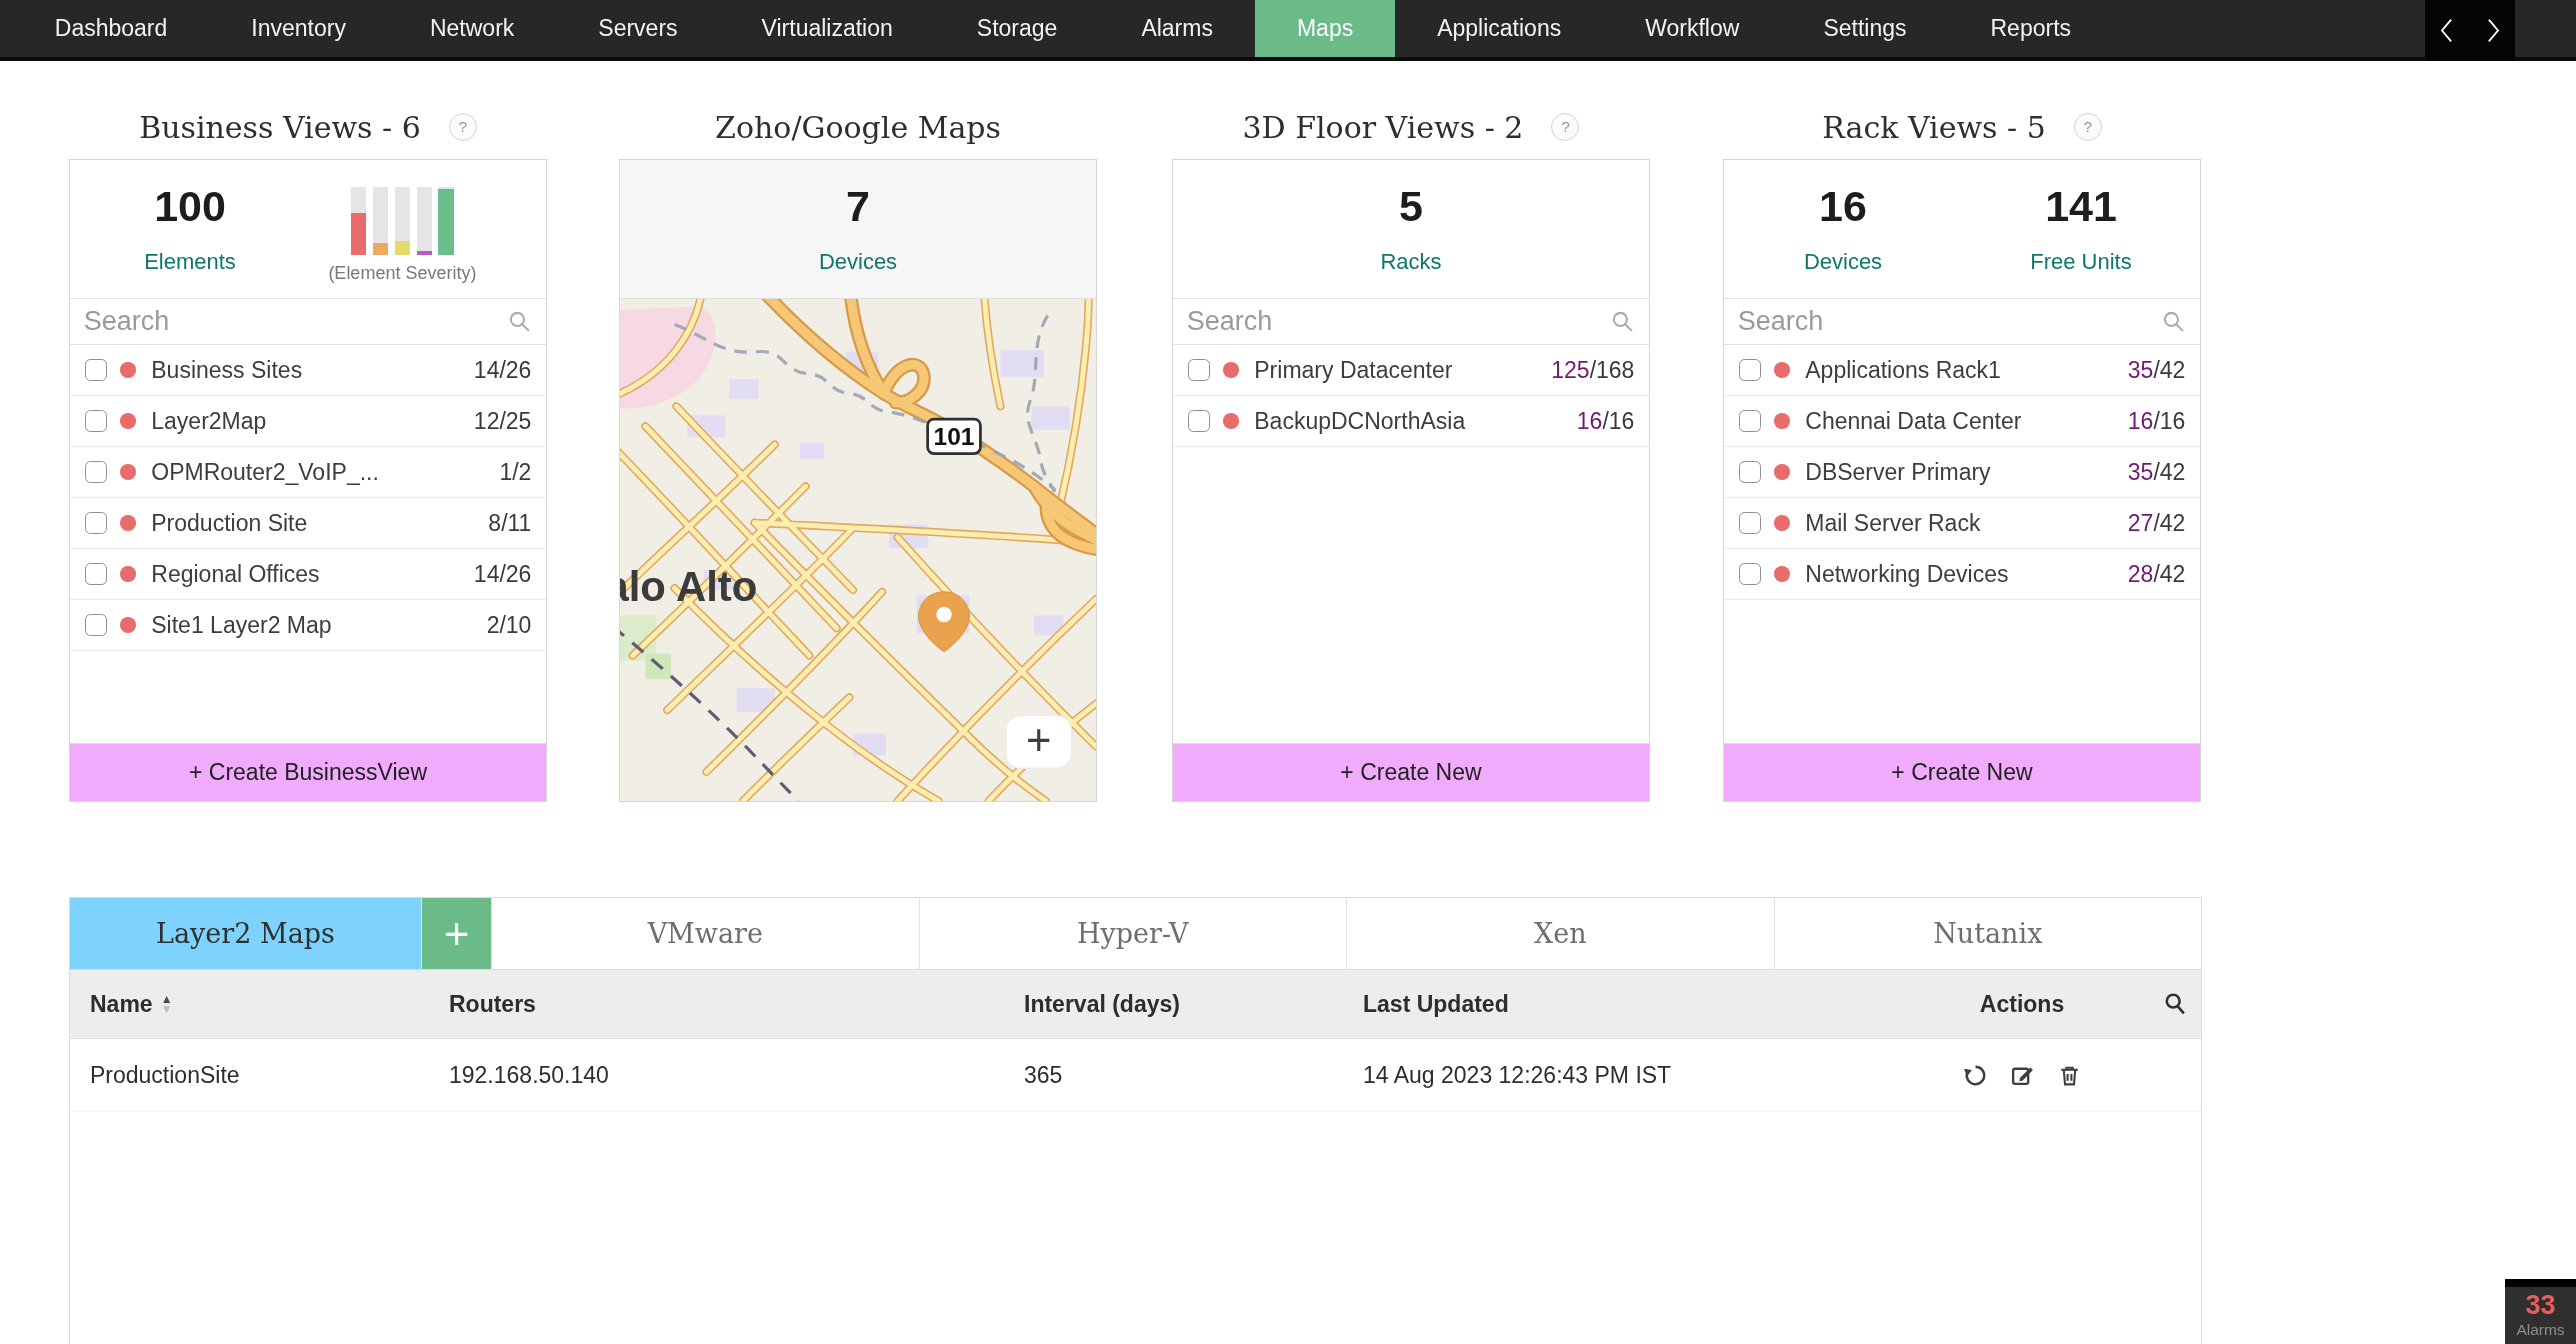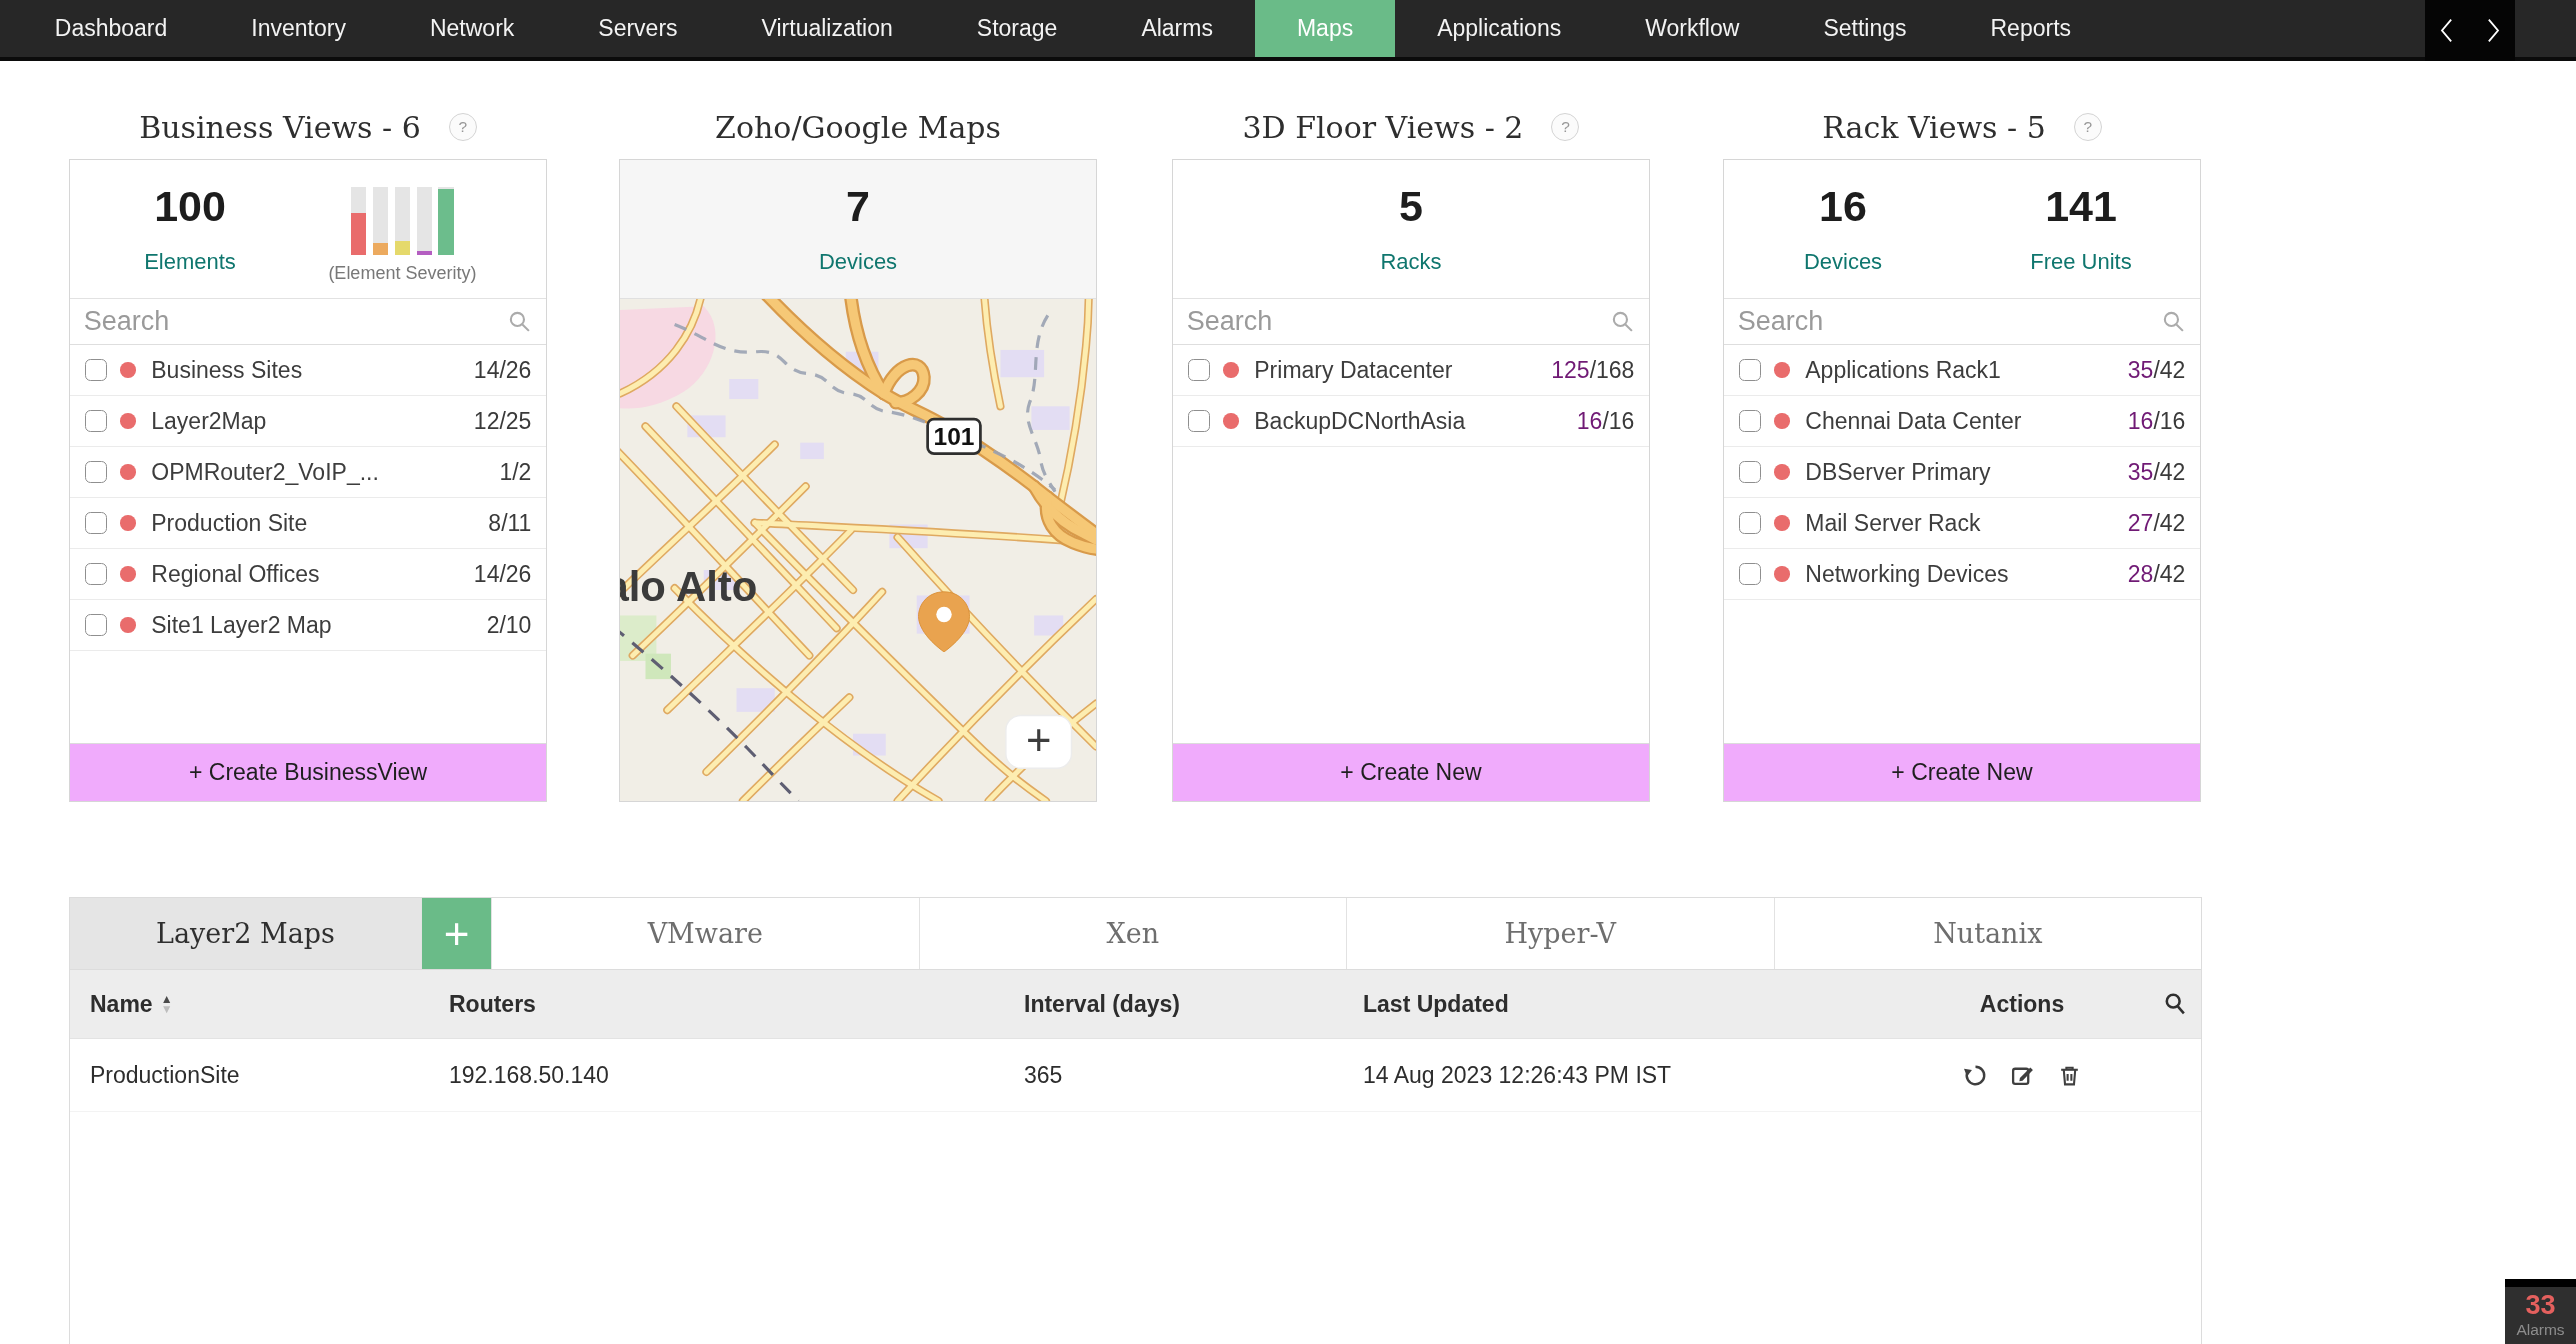--- a/index.html
+++ b/index.html
@@ -56,21 +56,21 @@
   .map-wrap{flex:1;position:relative;overflow:hidden}
   .map-wrap svg{display:block;width:100%;height:100%}
 
   
   .bottom{position:absolute;left:69px;top:897px;width:2133px;height:448px;background:#fff;
           border:1.8px solid #dcdcdc;border-bottom:none}
   .btabs{display:flex;height:72px;border-bottom:1.8px solid #dcdcdc}
   .btab{flex:1;display:flex;align-items:center;justify-content:center;font-family:"DejaVu Serif",serif;
         font-size:27px;color:#6e6e6e;background:#fff;border-right:1.8px solid #e2e2e2;cursor:pointer}
   .btab:last-child{border-right:none}
-  .btab.active{flex:none;width:352px;background:#e5e5e5;color:#2f2f2f}
+  .btab.active{flex:none;width:352px;background:#7dd3fc;color:#2f2f2f}
   .btab-add{flex:none;width:70px;background:#6abb88;color:#fff;font-size:44px;font-weight:300;line-height:1;
             display:flex;align-items:center;justify-content:center;border-right:1.8px solid #e2e2e2;cursor:pointer}
 
   .thead{display:grid;grid-template-columns:359px 575px 339px 552px 254px 1fr;height:69px;background:#ededed;
          align-items:center;border-bottom:1.8px solid #e3e3e3}
   .th{font-size:23px;font-weight:bold;color:#2d2d2d;padding-left:20px;display:flex;align-items:center}
   .th.center{justify-content:center;padding-left:0}
   .sort{display:inline-flex;flex-direction:column;margin-left:8.2px;cursor:pointer}
   .s-up{font-size:12px;color:#4a4a4a;line-height:0.85}
   .s-dn{font-size:12px;color:#bdbdbd;line-height:0.85}
@@ -405,22 +405,22 @@
         </div>
       <div class="footer-btn">+ Create New</div>
     </div>
   </div>
 
   <div class="bottom">
     <div class="btabs" id="bottom-tabs">
         <div class="btab active">Layer2 Maps</div>
         <div class="btab-add">+</div>
         <div class="btab">VMware</div>
+        <div class="btab">Hyper-V</div>
         <div class="btab">Xen</div>
-        <div class="btab">Hyper-V</div>
         <div class="btab">Nutanix</div>
       </div>
     <div class="thead">
       <div class="th">
         <span>Name</span>
         <span class="sort">
             <span class="s-up">▲</span>
             <span class="s-dn">▼</span>
           </span>
       </div>

